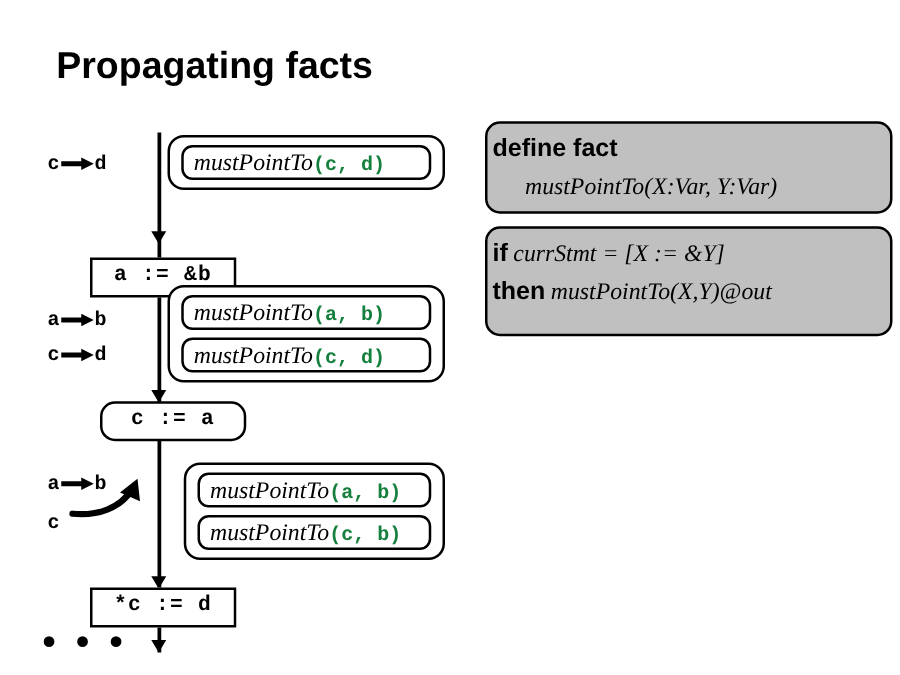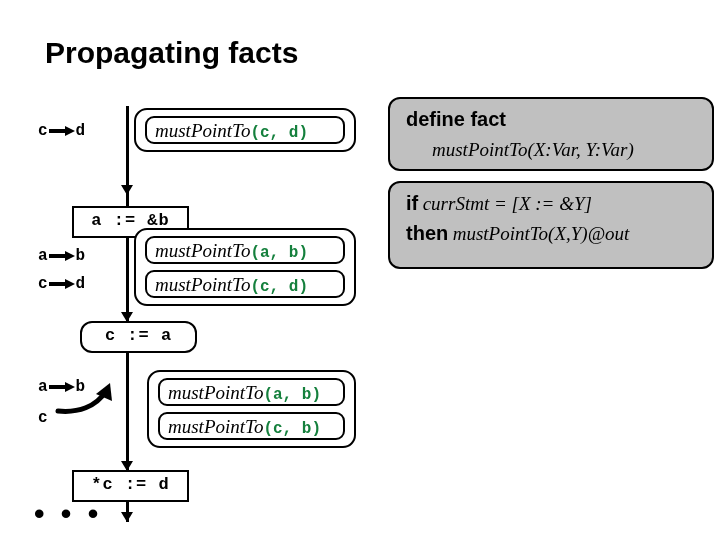--- a/index.html
+++ b/index.html
@@ -145,21 +145,21 @@
     font-size: 16px;
     color: #15803d;
   }
 
   
   .spec-box {
     position: absolute;
     border: 2px solid #000000;
     border-radius: 12px;
     box-sizing: border-box;
-    padding: 6px 16px;
+    padding: 6px 4px;
   }
   .spec-kw {
     font-family: "Liberation Sans", sans-serif;
     font-weight: bold;
     font-size: 20px;
     color: #000000;
   }
   .spec-italic {
     font-family: "Liberation Serif", "DejaVu Serif", serif;
     font-style: italic;

